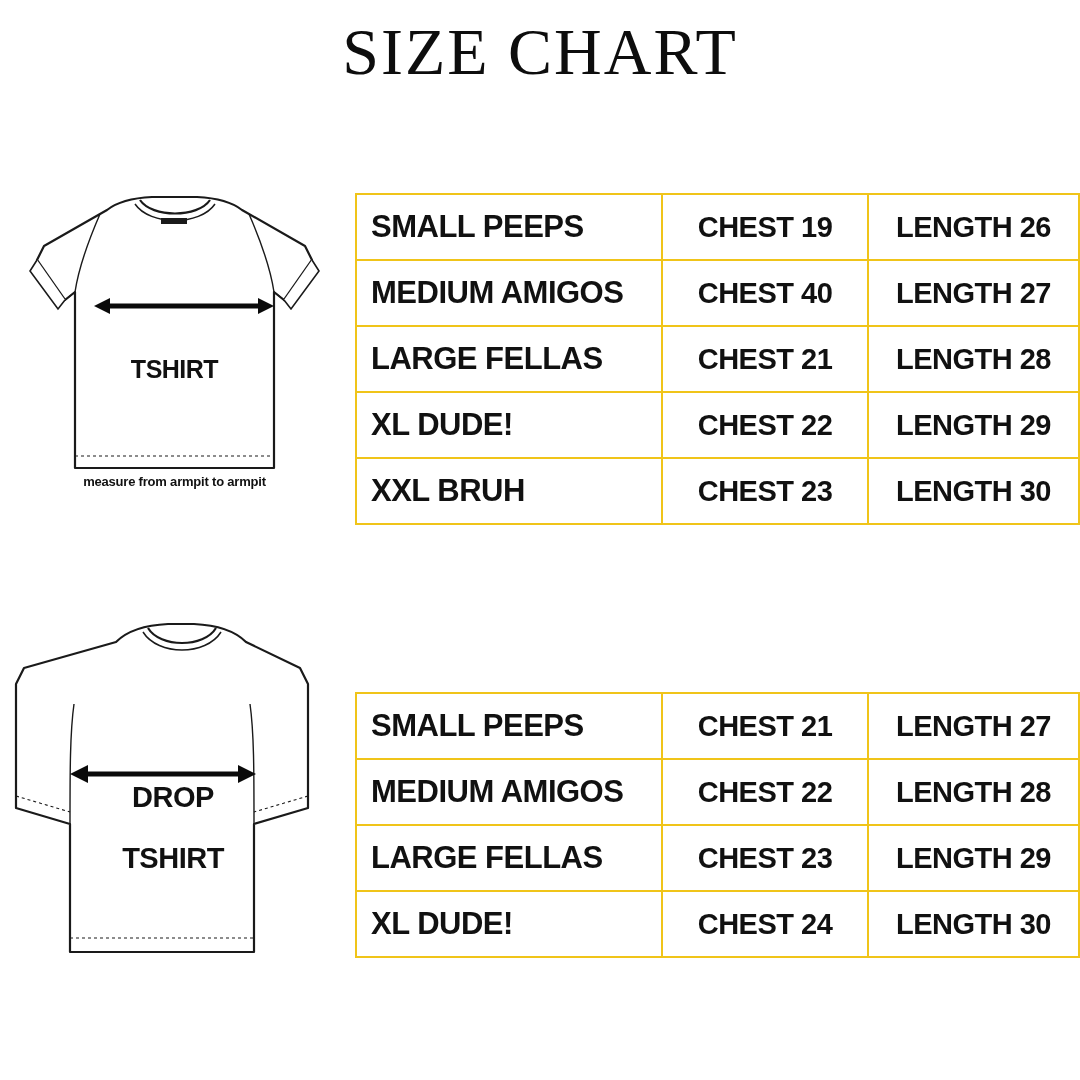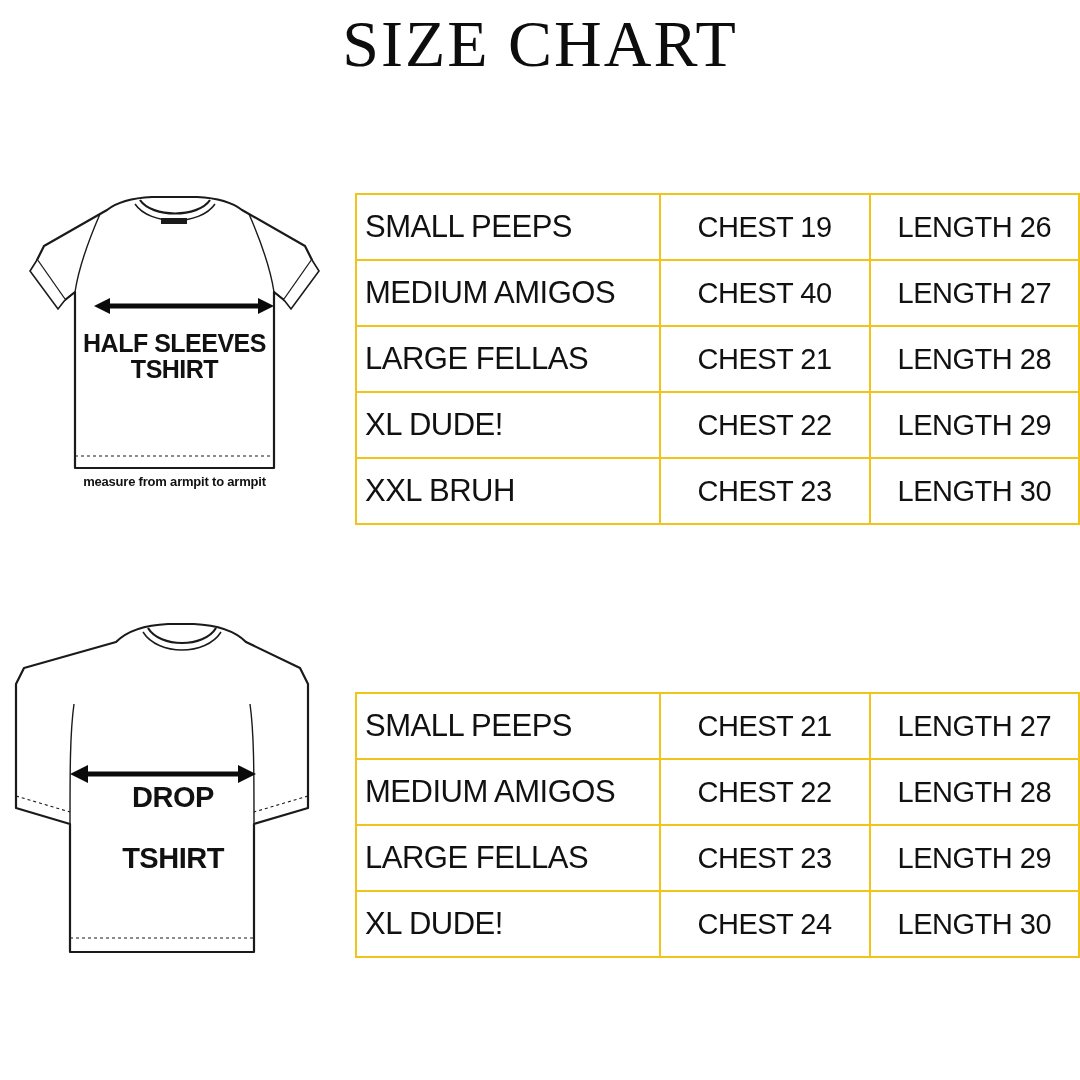--- a/index.html
+++ b/index.html
@@ -12,43 +12,43 @@
     height: 1080px;
     font-family: "Liberation Sans", sans-serif;
     color: #111111;
     position: relative;
     overflow: hidden;
   }
 
   
   .title {
     position: absolute;
-    top: 6px;
+    top: 14px;
     left: 0;
     width: 1080px;
     text-align: center;
     font-family: "Liberation Serif", serif;
     font-size: 66px;
     letter-spacing: 2px;
     font-weight: 400;
     color: #0d0d0d;
   }
 
   
   .size-table {
     position: absolute;
     border-collapse: collapse;
     table-layout: fixed;
   }
   .size-table td {
     border: 2px solid #f0c419;
-    font-weight: 400;
+    font-weight: 700;
     color: #111111;
     font-family: "Liberation Sans", sans-serif;
-    padding: 0 8px;
+    padding: 0 14px;
     white-space: nowrap;
     overflow: hidden;
   }
   .size-table td.c-name {
     width: 288px;
     font-size: 31px;
     text-align: left;
     letter-spacing: -0.5px;
   }
   .size-table td.c-chest {
@@ -137,21 +137,21 @@
 
     <line x1="63" y1="268" x2="262" y2="268" stroke="#1a1a1a" stroke-width="1.1" stroke-dasharray="3,3"></line>
 
     <g>
       <line x1="92" y1="118" x2="252" y2="118" stroke="#0a0a0a" stroke-width="5"></line>
       <polygon points="82,118 98,110 98,126" fill="#0a0a0a"></polygon>
       <polygon points="262,118 246,110 246,126" fill="#0a0a0a"></polygon>
     </g>
   </svg>
   <div class="shirt-label" id="half-label">
-    <span>HALF SLEEVES</span><br>
+    <br>
     <span>TSHIRT</span>
   </div>
   <div class="measure-note">measure from armpit to armpit</div>
 </div>
 
 <div class="shirt-block" id="shirt-drop">
   <svg width="330" height="380" viewBox="0 0 330 380">
 
     <path d="M108,30 C120,18 138,13 160,12 L186,12 C208,13 226,18 238,30
              L292,56 L300,72 L300,196 L246,212 L246,340 L62,340 L62,212 L8,196 L8,72 L16,56 Z" fill="#ffffff" stroke="#1a1a1a" stroke-width="2.2" stroke-linejoin="round"></path>

